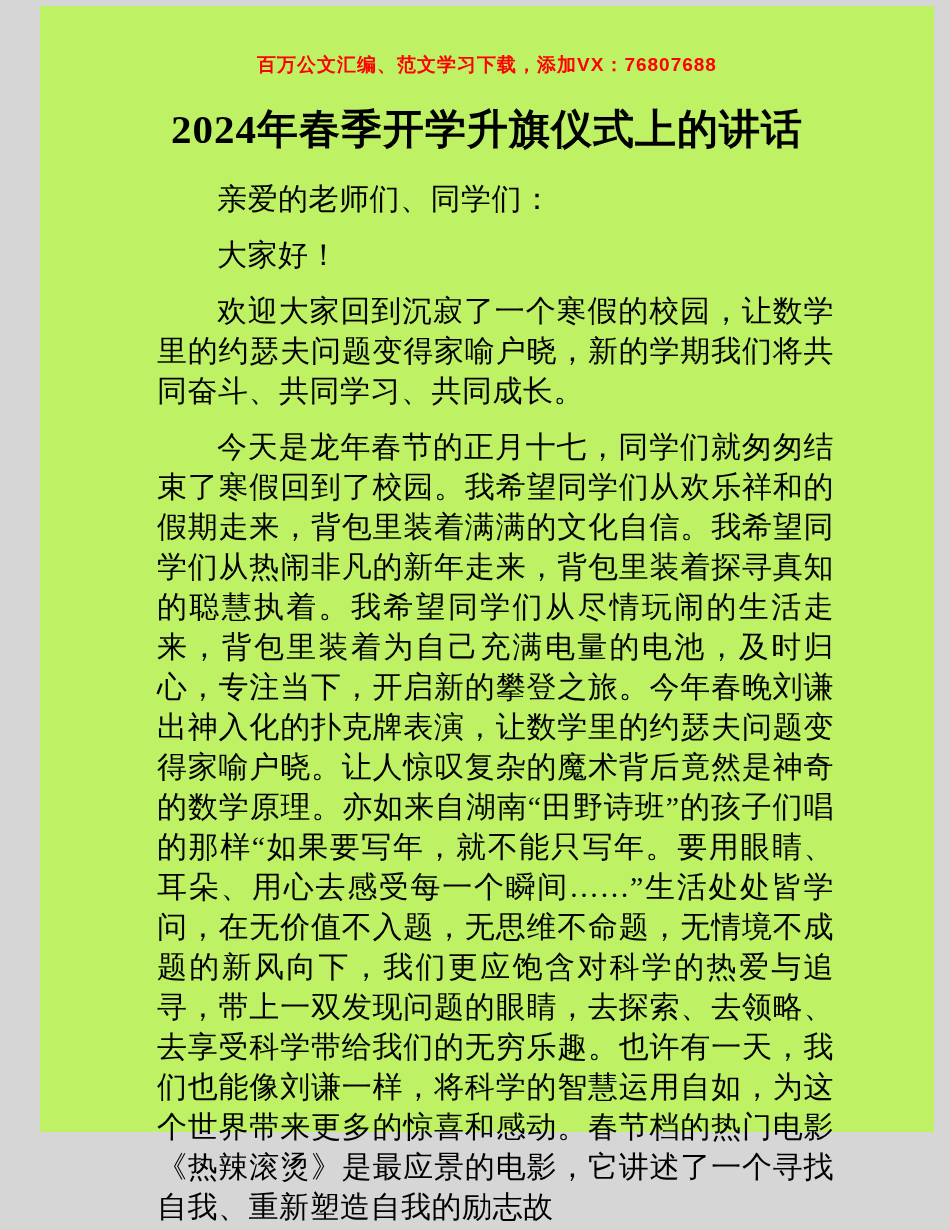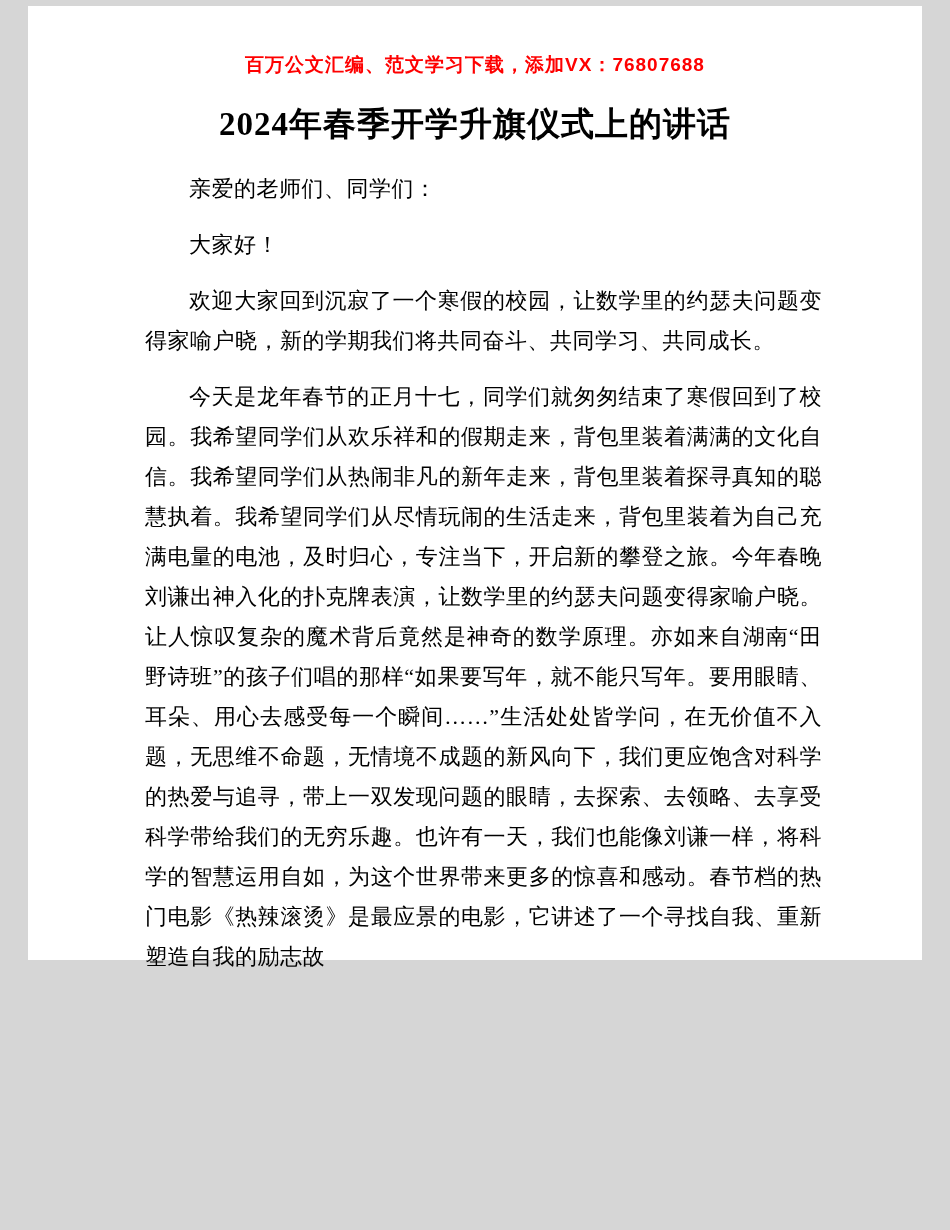--- a/index.html
+++ b/index.html
@@ -9,49 +9,49 @@
   body {
     width: 950px;
     height: 1230px;
     background: #d6d6d6;
     position: relative;
     overflow: hidden;
     font-family: "Liberation Serif", "DejaVu Serif", serif;
   }
   .page {
     position: absolute;
-    left: 28px;
+    left: 40px;
     top: 6px;
     width: 894px;
-    height: 954px;
-    background: #ffffff;
+    height: 1126px;
+    background: #bef264;
     box-sizing: border-box;
   }
   .promo {
     margin-top: 46px;
     text-align: center;
     font-size: 19px;
     font-weight: bold;
     letter-spacing: 1px;
     font-family: "Liberation Sans", "DejaVu Sans", sans-serif;
   }
   .doc-title {
     margin: 24px 0 0 0;
     text-align: center;
-    font-size: 33px;
+    font-size: 41px;
     font-weight: bold;
     color: #000000;
     letter-spacing: 1px;
   }
   .doc-body {
     padding: 22px 100px 0 117px;
   }
   .para {
     margin: 0 0 16px 0;
-    font-size: 22px;
+    font-size: 30px;
     line-height: 40px;
     color: #000000;
     text-align: justify;
     text-indent: 2em;
     letter-spacing: 0.5px;
     word-break: break-all;
   }
 </style>
 </head>
 <body>

